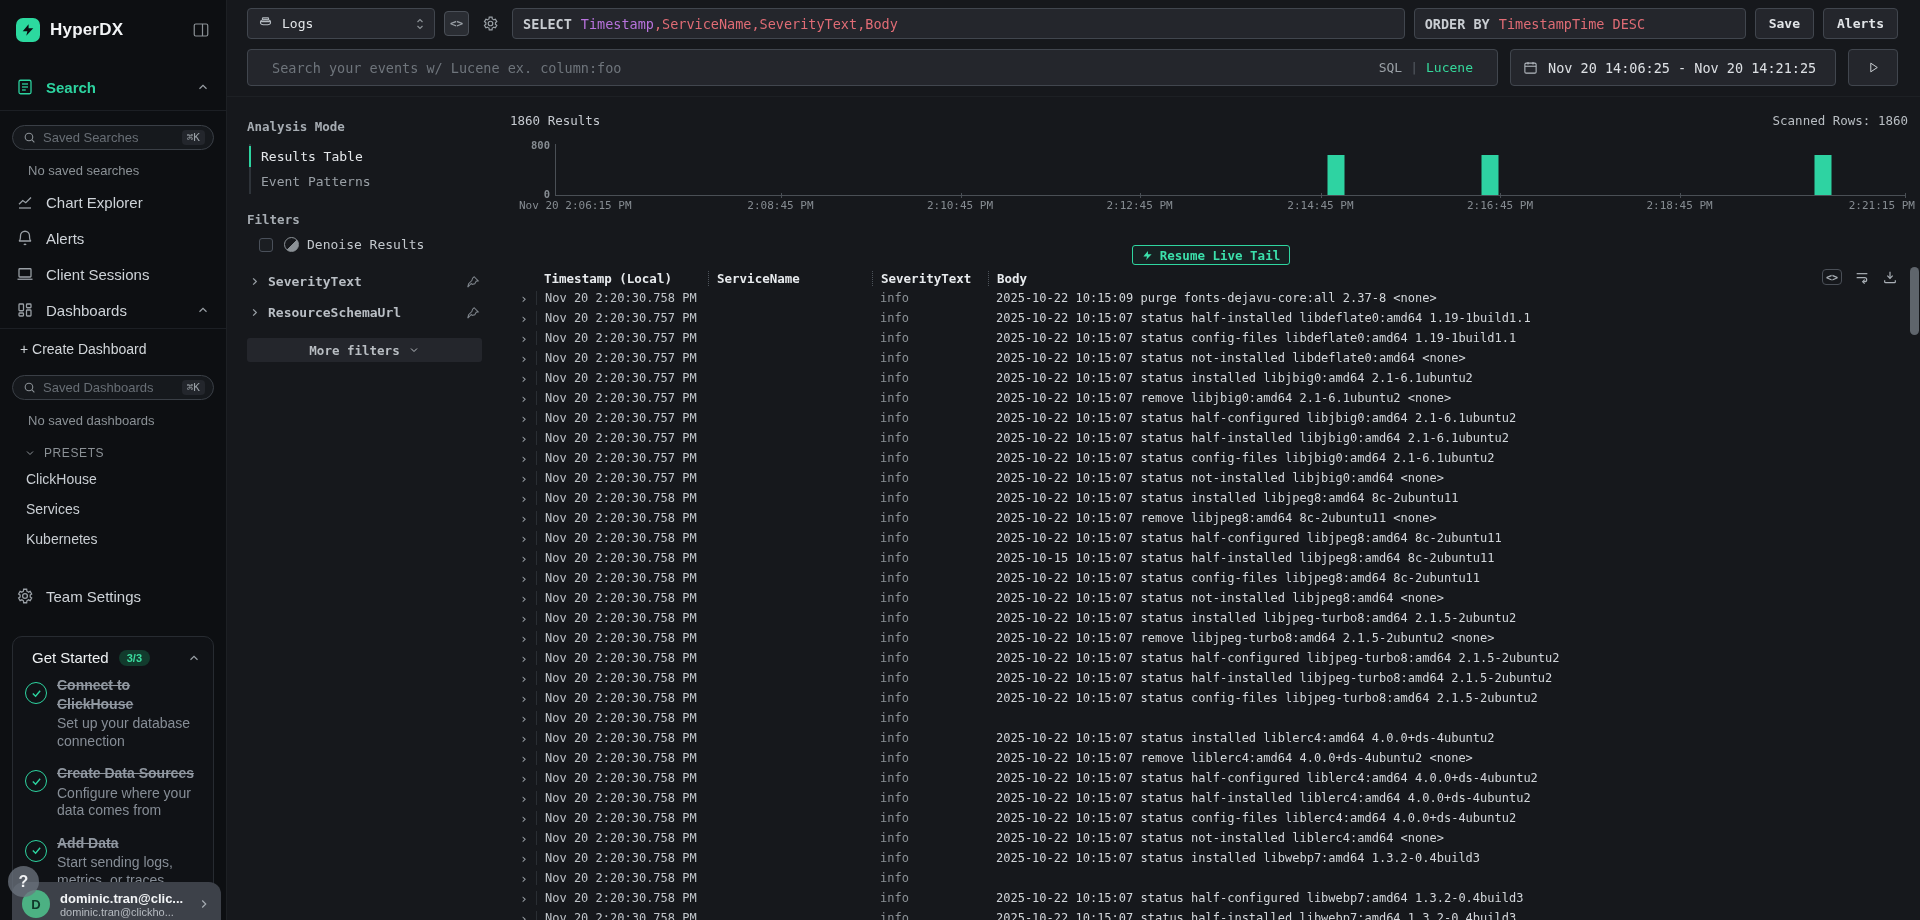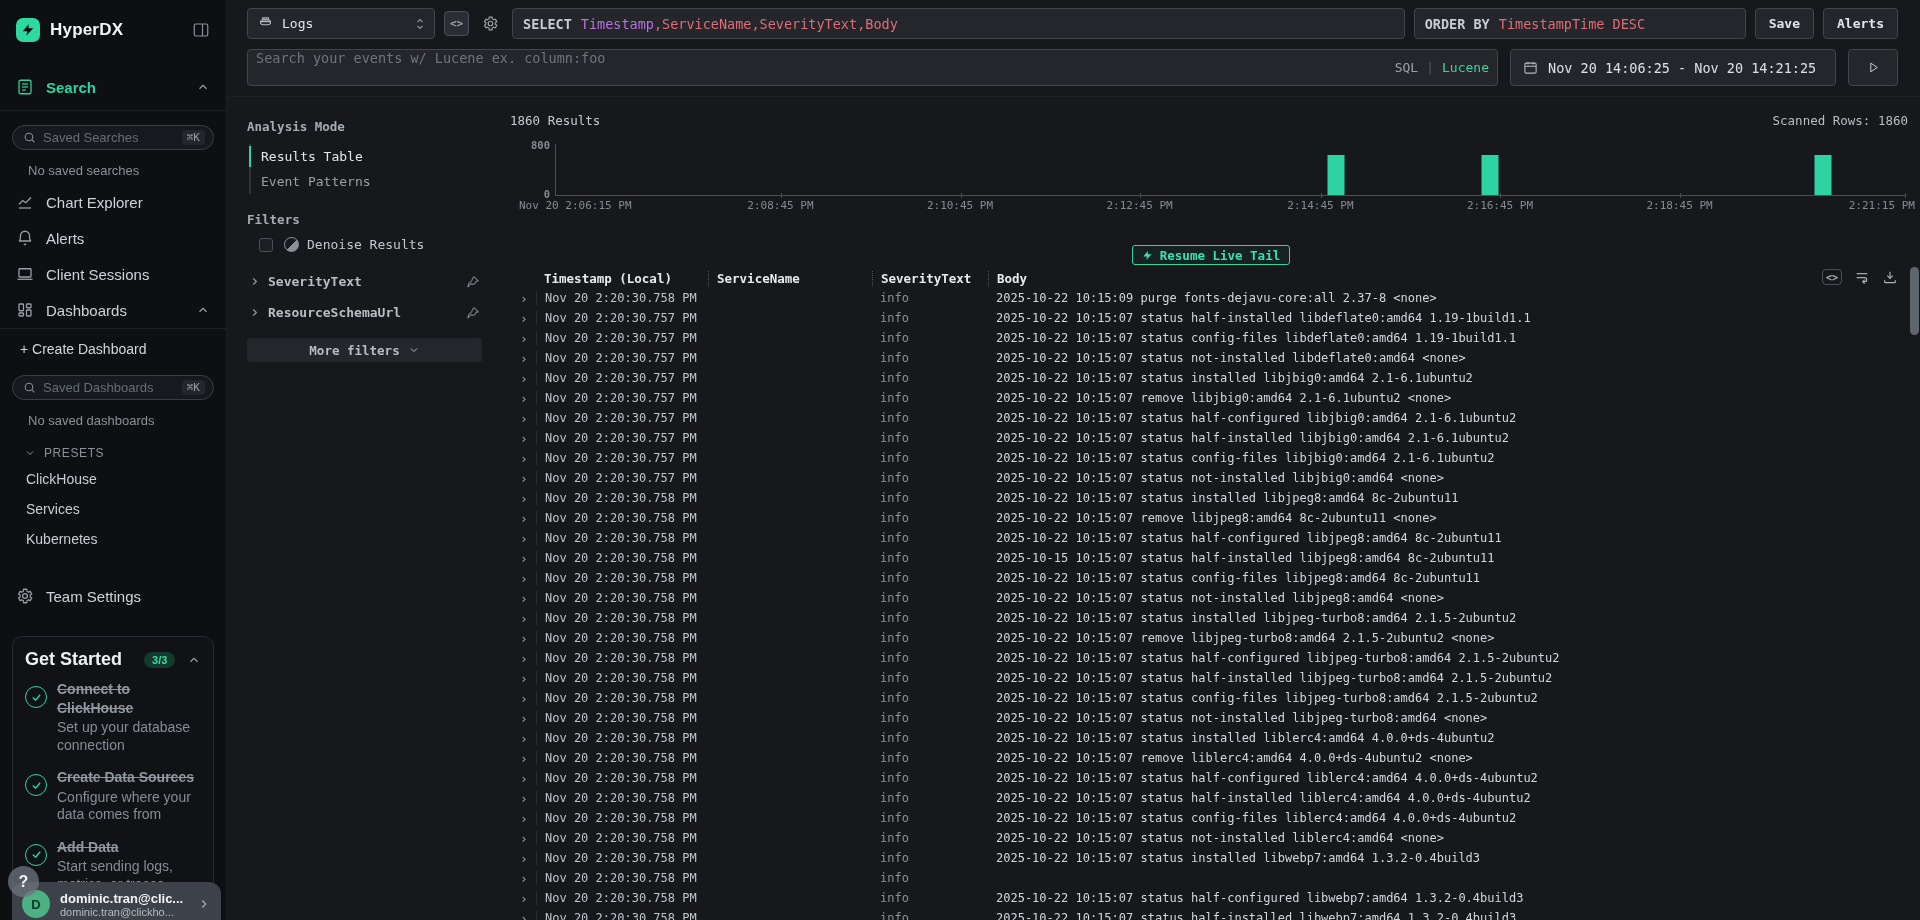--- a/index.html
+++ b/index.html
@@ -23,22 +23,22 @@
   .muted-line { color:#8b9196; font-size:13px; padding:13px 16px 6px 28px; }
   .nav-item { display:flex; align-items:center; padding:9px 16px; font-size:15px; color:#ced3d8; cursor:pointer; }
   .nav-item .lbl { margin-left:12px; flex:1; }
   .nav-item.bordered { border-bottom:1px solid #1c1f24; }
   .create-dash { padding:12px 16px 4px 20px; font-size:14px; color:#d2d6da; cursor:pointer; }
   .presets-hdr { display:flex; align-items:center; color:#8b9196; font-size:12px; letter-spacing:.6px; padding:12px 16px 4px 24px; cursor:pointer; }
   .preset-item { padding:7px 16px 7px 26px; font-size:14px; color:#c9ced3; cursor:pointer; }
   .team-settings { margin-top:24px; }
   .gs-card { margin:22px 12px 0 12px; border:1px solid #272b31; border-radius:10px; padding:12px 12px 10px 12px; background:#101216; }
   .gs-head { display:flex; align-items:center; margin-bottom:10px; }
-  .gs-title { font-weight:bold; font-size:18px; color:#eef1f3; }
-  .gs-badge { margin-left:22px; background:#123b2d; color:#3bdc9f; font-size:11px; font-weight:bold; border-radius:10px; padding:2px 8px; }
+  .gs-title { font-weight:normal; font-size:15px; color:#eef1f3;margin-left:7px; }
+  .gs-badge { margin-left:10px; background:#123b2d; color:#3bdc9f; font-size:11px; font-weight:bold; border-radius:10px; padding:2px 8px; }
   .gs-head .chev { margin-left:auto; color:#9aa0a6; display:flex; }
   .gs-item { display:flex; margin:10px 0 14px 0; }
   .gs-check { width:22px; height:22px; min-width:22px; border:1.5px solid #2dd4a0; border-radius:50%; display:flex; align-items:center; justify-content:center; margin:6px 10px 0 0; }
   .gs-item-title { color:#9097a0; font-size:14px; font-weight:bold; text-decoration:line-through; line-height:1.25; }
   .gs-item-desc { color:#868d96; font-size:14px; line-height:1.25; margin-top:2px; }
   .congrats { color:#23c98e; font-weight:bold; font-size:15px; padding:8px 0 0 40px; white-space:nowrap; overflow:hidden; }
   .help-bubble { position:absolute; left:8px; bottom:23px; width:31px; height:31px; border-radius:50%; background:rgba(110,118,128,.75); color:#f0f2f4; font-weight:bold; font-size:16px; display:flex; align-items:center; justify-content:center; cursor:pointer; z-index:3; }
   .user-card { position:absolute; left:12px; right:5px; bottom:-14px; background:#3d4149; border-radius:12px; padding:8px 10px 16px 10px; display:flex; align-items:center; cursor:pointer; z-index:2; }
   .avatar { width:28px; height:28px; min-width:28px; border-radius:50%; background:#4cb183; color:#10382a; font-weight:bold; font-size:13px; display:flex; align-items:center; justify-content:center; }
   .user-meta { margin-left:10px; flex:1; overflow:hidden; }
@@ -54,21 +54,21 @@
   .src-select .lbl { font-size:13px; margin-left:9px; flex:1; color:#e2e5e8; }
   .icon-btn { width:25px; height:25px; display:flex; align-items:center; justify-content:center; color:#9aa0a6; cursor:pointer; border-radius:4px; }
   .icon-btn.boxed { border:1px solid #4a4f57; background:#2a2d33; font-size:11px; font-weight:bold; }
   .query-input { flex:1; height:31px; display:flex; align-items:center; padding:0 10px; font-size:13.5px; overflow:hidden; white-space:nowrap; cursor:text; }
   .kw { color:#c9cdd2; font-weight:bold; margin-right:9px; }
   .fld-purple { color:#b873dd; }
   .fld-red { color:#e06c75; }
   .orderby-input { width:332px; height:31px; display:flex; align-items:center; padding:0 10px; font-size:13.5px; overflow:hidden; white-space:nowrap; cursor:text; }
   .btn { height:31px; padding:0 13px; display:flex; align-items:center; justify-content:center; font-size:13px; font-weight:bold; color:#e2e5e8; cursor:pointer; }
   .searchrow { display:flex; align-items:center; gap:12px; padding:3px 22px 10px 20px; }
-  .lucene-input { flex:1; height:37px; display:flex; padding:0 8px; cursor:text;gap:32px; }
+  .lucene-input { flex:1; height:37px; display:flex; align-items:center; padding:0 24px; cursor:text;gap:32px; }
   .lucene-input .ph { color:#6f757c; font-size:13.5px; flex:1; }
   .mode-toggle { font-size:13px; color:#9aa0a6; display:flex; gap:8px; align-items:center; }
   .mode-toggle .sep { color:#555b62; }
   .mode-toggle .active { color:#35d89b; cursor:pointer; }
   .mode-toggle .idle { cursor:pointer; }
   .daterange { width:326px; height:37px; display:flex; align-items:center; padding:0 12px; font-size:13.5px; color:#dde0e4; cursor:pointer; }
   .daterange .txt { margin-left:10px; }
   .play-btn { width:50px; height:37px; display:flex; align-items:center; justify-content:center; color:#cfd3d7; cursor:pointer; }
 
   .content { flex:1; display:flex; min-height:0; border-top:1px solid #1d2024; }
@@ -615,21 +615,20 @@
               <div class="c-ts">Nov 20 2:20:30.758 PM</div>
               <div class="c-svc"></div>
               <div class="c-sev">info</div>
               <div class="c-body">2025-10-22 10:15:07 status config-files libjpeg-turbo8:amd64 2.1.5-2ubuntu2</div>
             </div>
             <div class="trow">
               <div class="c-chev">›</div>
               <div class="c-ts">Nov 20 2:20:30.758 PM</div>
               <div class="c-svc"></div>
               <div class="c-sev">info</div>
-              <div class="c-body">2025-10-22 10:15:07 status not-installed libjpeg-turbo8:amd64 &lt;none&gt;</div>
             </div>
             <div class="trow">
               <div class="c-chev">›</div>
               <div class="c-ts">Nov 20 2:20:30.758 PM</div>
               <div class="c-svc"></div>
               <div class="c-sev">info</div>
               <div class="c-body">2025-10-22 10:15:07 status installed liblerc4:amd64 4.0.0+ds-4ubuntu2</div>
             </div>
             <div class="trow">
               <div class="c-chev">›</div>

